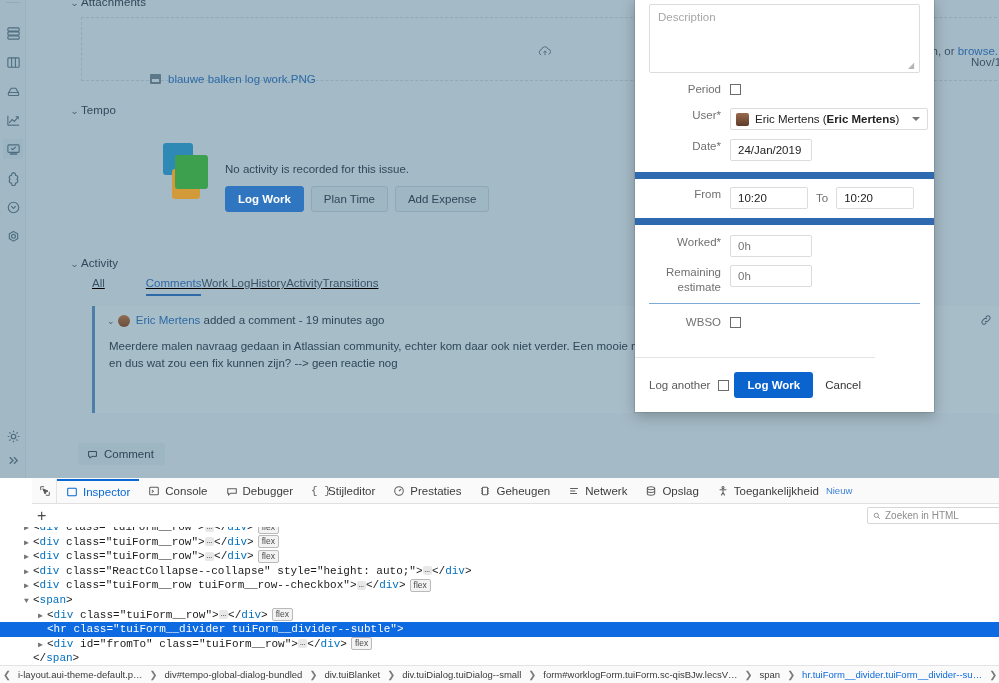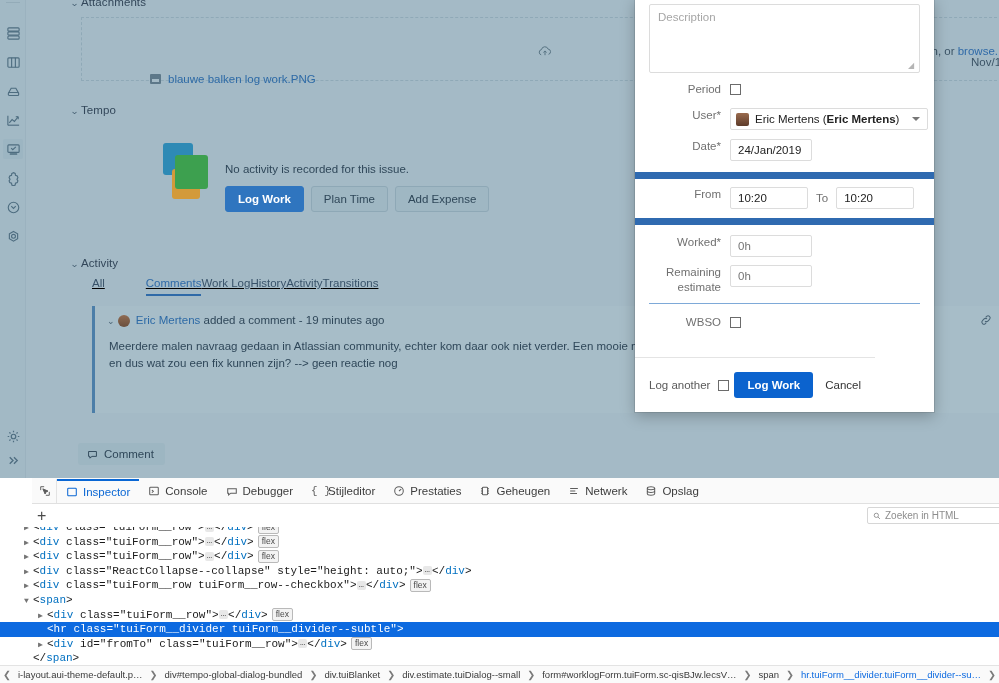--- a/index.html
+++ b/index.html
@@ -513,20 +513,28 @@
           </svg>
         <span>Netwerk</span>
       </div>
       <div class="dt-tab">
         <svg class="ti" viewBox="0 0 14 14" fill="none" stroke="currentColor" stroke-width="1.2">
             <ellipse cx="7" cy="3.8" rx="4.3" ry="1.7"></ellipse>
             <path d="M2.7 3.8v6.4c0 .9 1.9 1.7 4.3 1.7s4.3-.8 4.3-1.7V3.8"></path>
             <path d="M2.7 7c0 .9 1.9 1.7 4.3 1.7s4.3-.8 4.3-1.7"></path>
           </svg>
         <span>Opslag</span>
+      </div>
+      <div class="dt-tab">
+        <svg class="ti" viewBox="0 0 14 14" fill="none" stroke="currentColor" stroke-width="1.2">
+            <circle cx="7" cy="3" r="1.2"></circle>
+            <path d="M3 5.6h8M7 5.6v3.2M7 8.8l-2 3.3M7 8.8l2 3.3"></path>
+          </svg>
+        <span>Toegankelijkheid</span>
+        <span class="badge-new">Nieuw</span>
       </div>
     </div>
 
     <div class="dt-sub">
       <span class="plus">+</span>
       <div class="srchbox">
         <svg class="mg" viewBox="0 0 12 12" fill="none" stroke="currentColor" stroke-width="1.3">
             <circle cx="5" cy="5" r="3.2"></circle>
             <line x1="7.4" y1="7.4" x2="10.4" y2="10.4"></line>
           </svg>
@@ -551,21 +559,21 @@
       </div>
 
     <div class="crumbs" id="crumbs">
         <span class="arr">❮</span>
         <span class="cr">i-layout.aui-theme-default.p…</span>
         <span class="arr">❯</span>
         <span class="cr">div#tempo-global-dialog-bundled</span>
         <span class="arr">❯</span>
         <span class="cr">div.tuiBlanket</span>
         <span class="arr">❯</span>
-        <span class="cr">div.estimate.tuiDialog--small</span>
+        <span class="cr">div.tuiDialog.tuiDialog--small</span>
         <span class="arr">❯</span>
         <span class="cr">form#worklogForm.tuiForm.sc-qisBJw.lecsV…</span>
         <span class="arr">❯</span>
         <span class="cr">span</span>
         <span class="arr">❯</span>
         <span class="cr last">hr.tuiForm__divider.tuiForm__divider--su…</span>
         <span class="arr" style="margin-left: auto;">❯</span>
       </div>
   </div>
 </div>

